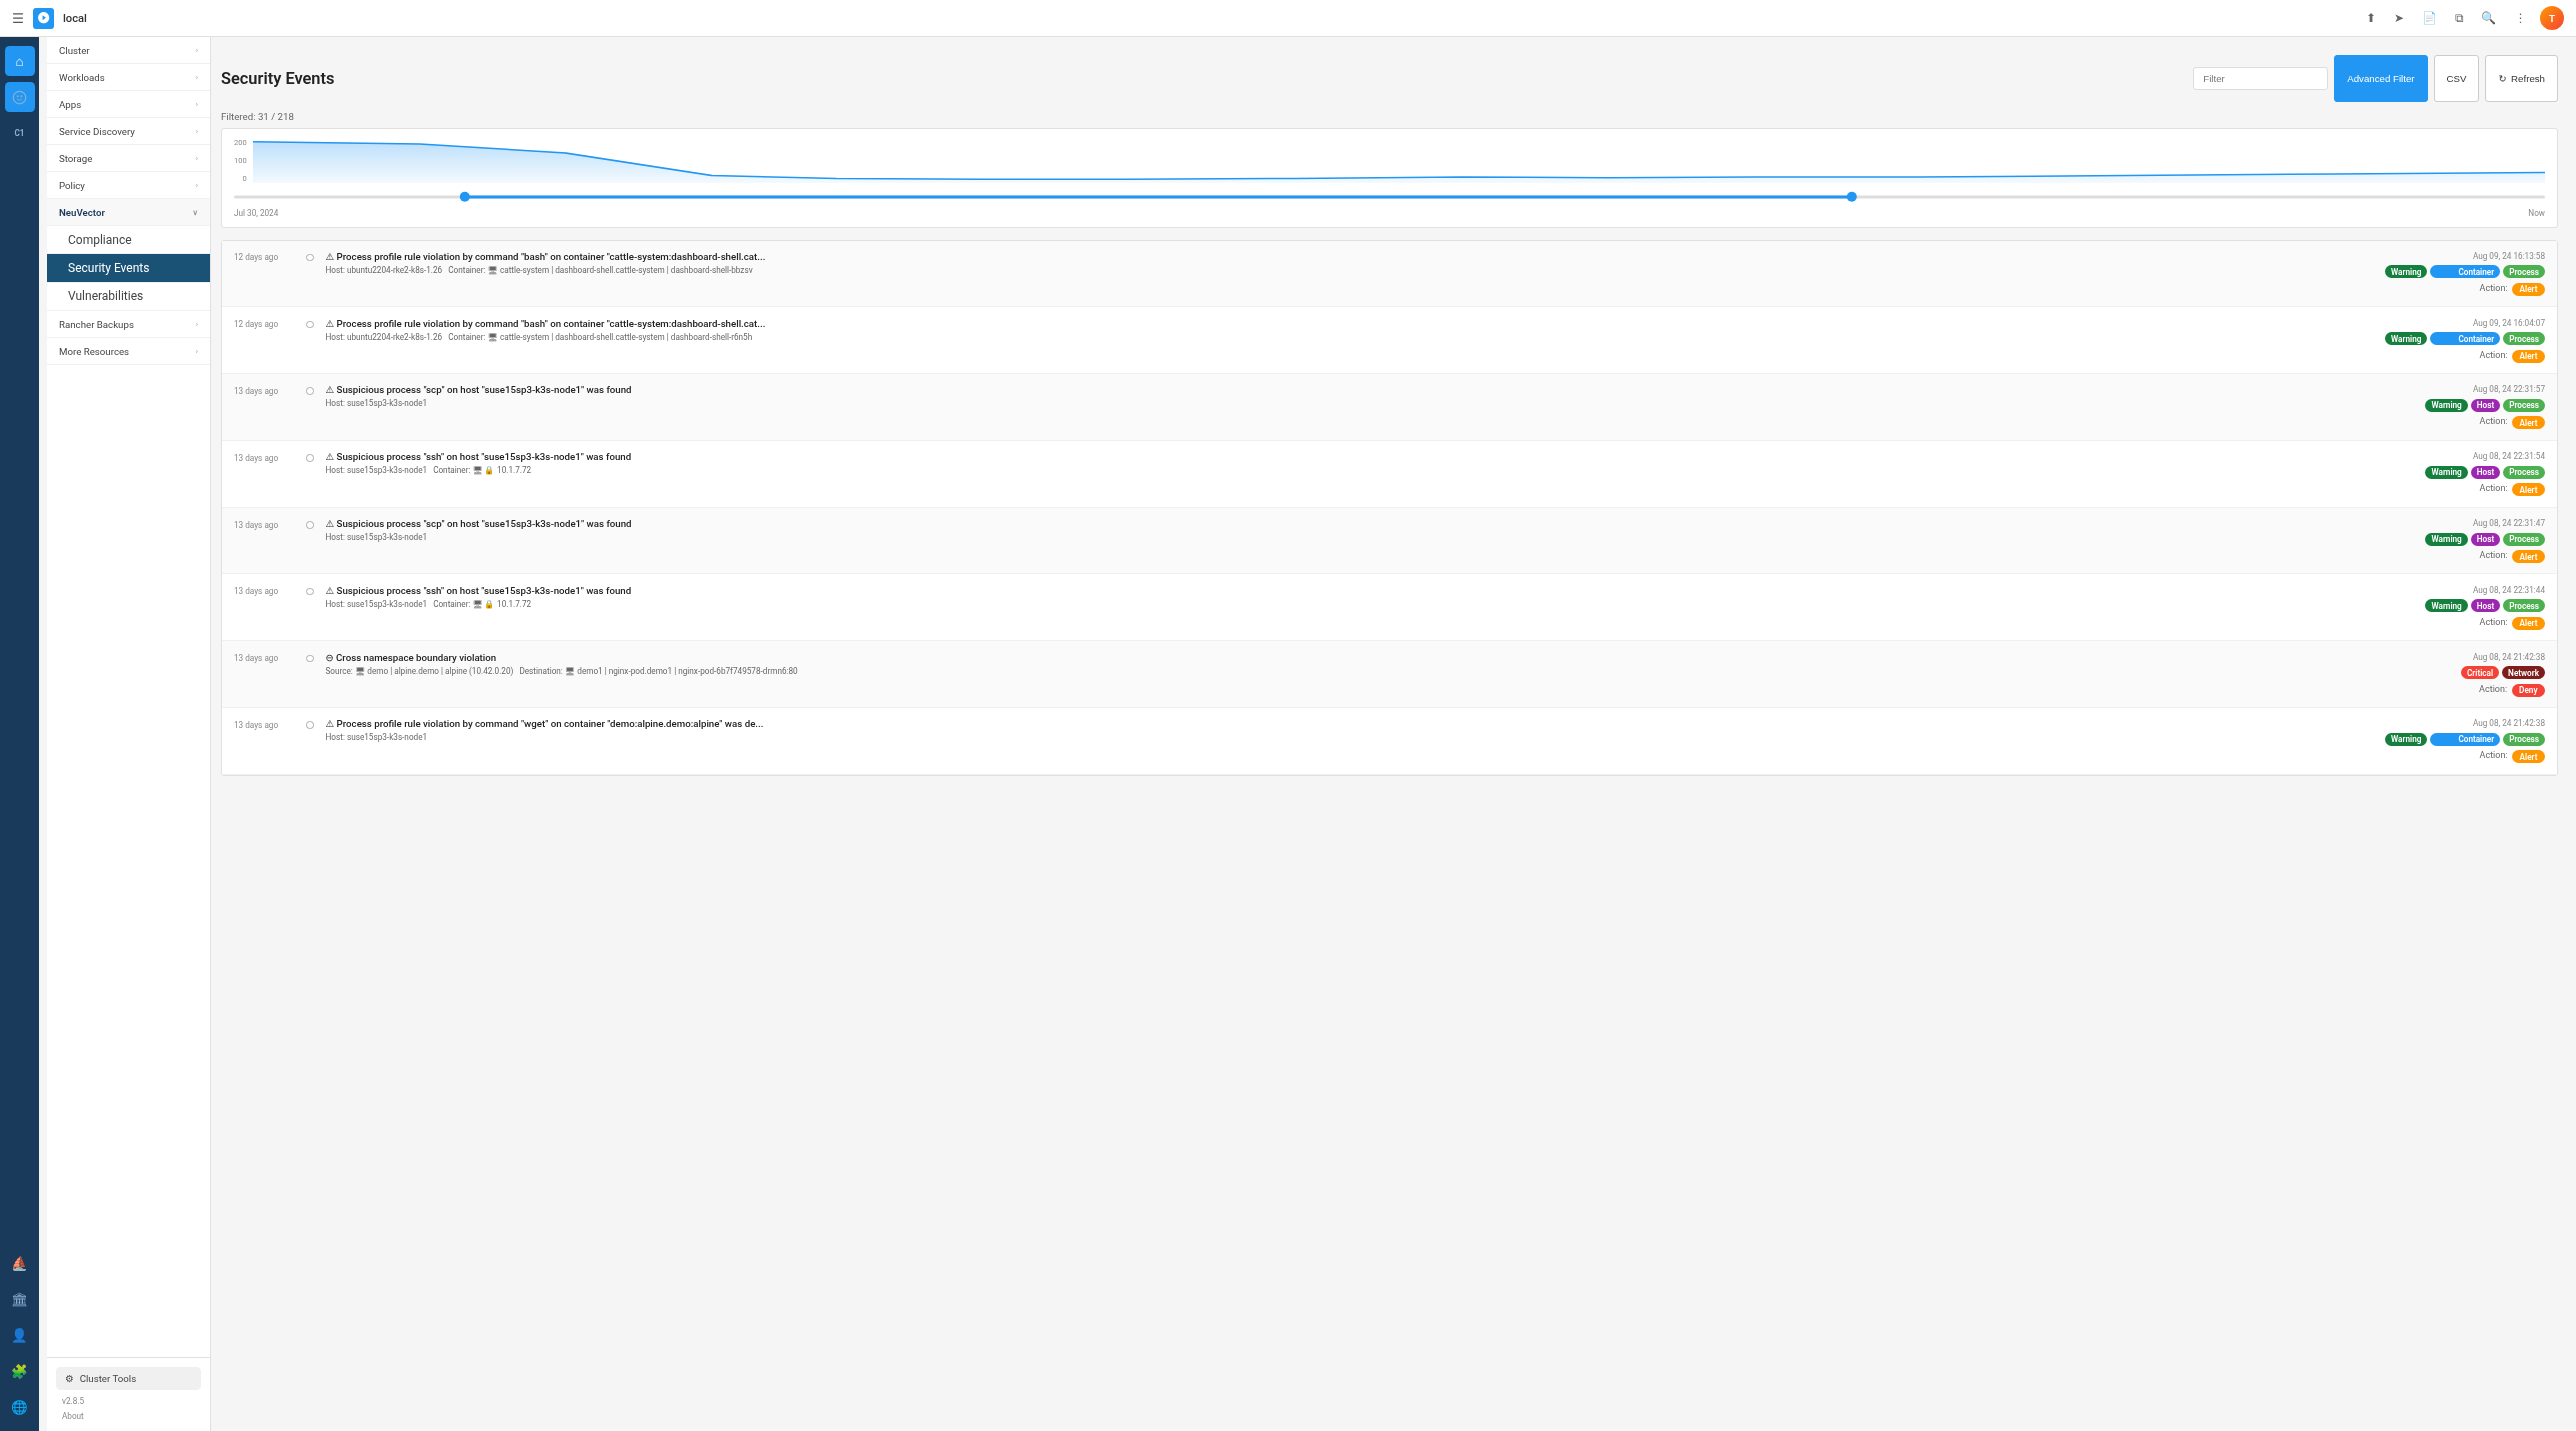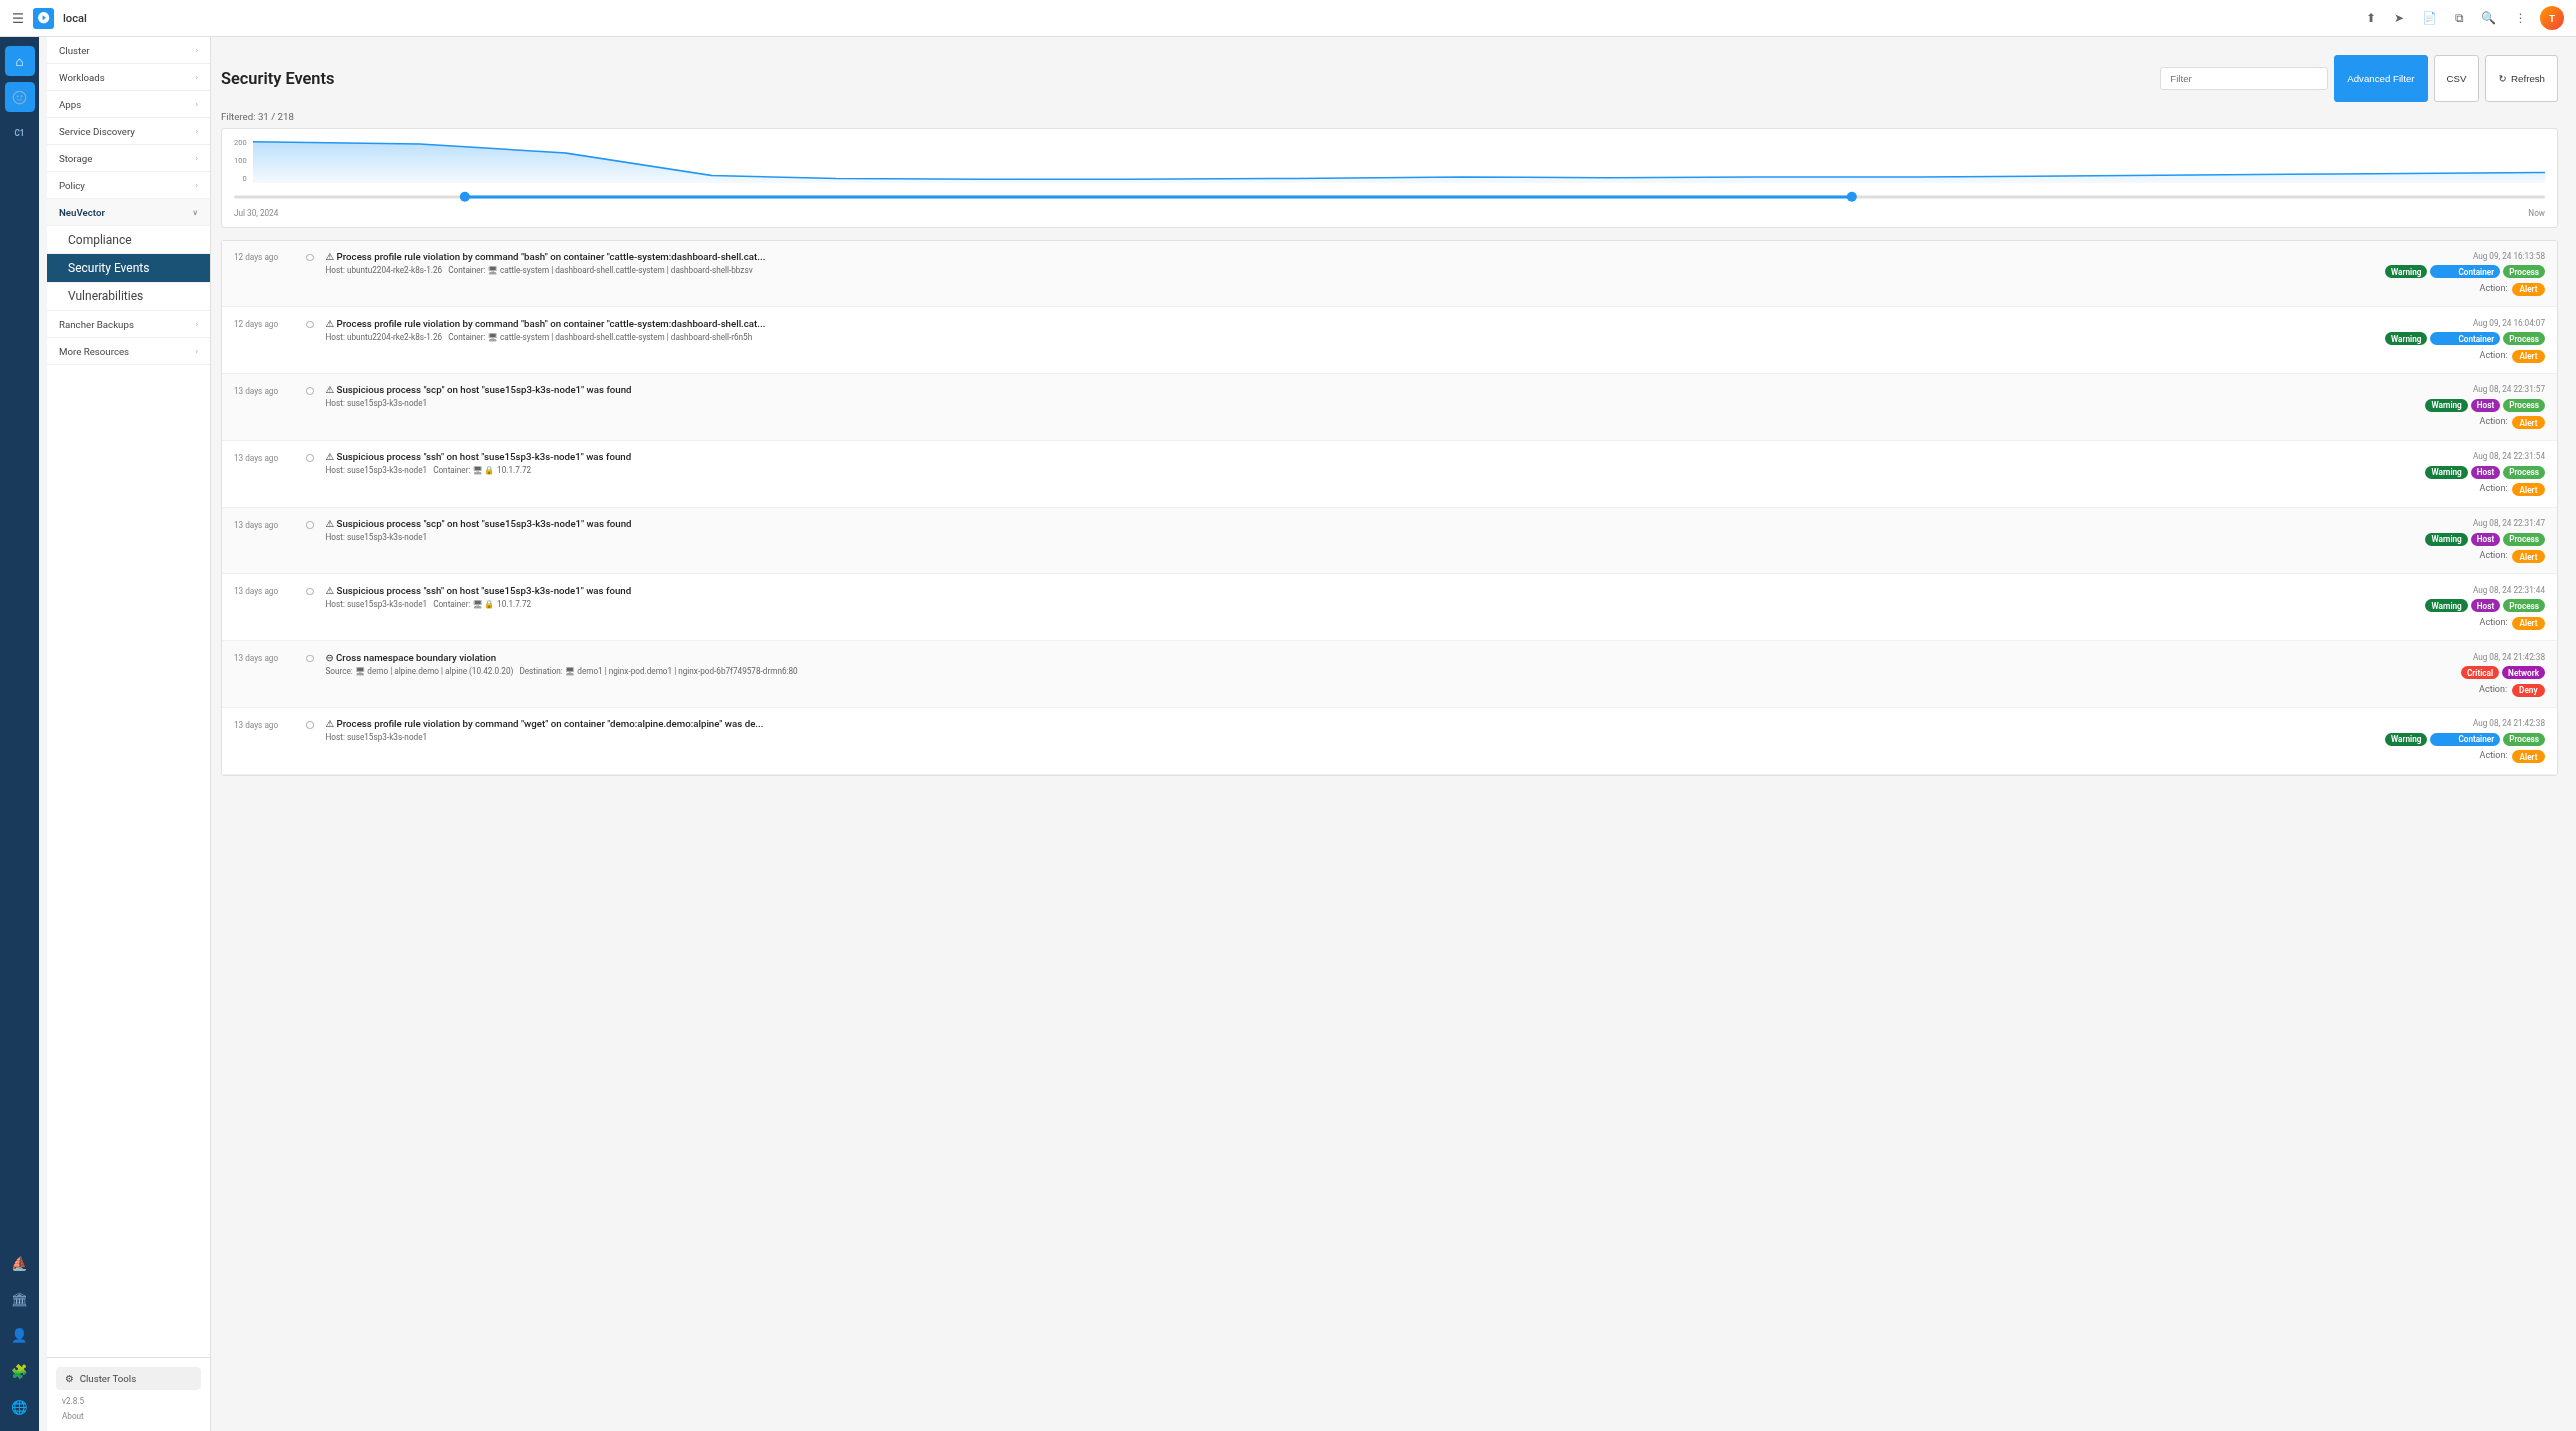--- a/index.html
+++ b/index.html
@@ -29,21 +29,21 @@
     .nav-arrow { font-size: 7.5px; color: #999; }
     .cluster-tools-btn { display: flex; align-items: center; gap: 6px; padding: 6px 9px; background: #f0f0f0; border-radius: 4.5px; cursor: pointer; font-size: 9.7px; color: #444; width: 100%; }
 
     
     .main-content { margin-top: 37px; margin-left: 203px; padding: 18px; flex: 1; overflow-y: auto; height: calc(100vh - 37px); }
 
     
     .page-header { display: flex; align-items: center; justify-content: space-between; margin-bottom: 9px; }
     .page-title { font-size: 16.4px; font-weight: 600; color: #222; }
     .header-actions { display: flex; gap: 6px; align-items: center; }
-    .filter-input { padding: 5.2px 9px; border: 0.7px solid #ddd; border-radius: 3px; font-size: 9.7px; width: 168px; outline: none; }
+    .filter-input { padding: 5.2px 9px; border: 0.7px solid #ddd; border-radius: 3px; font-size: 9.7px; width: 135px; outline: none; }
     .btn { padding: 17px 12px; border-radius: 3px; font-size: 9.7px; cursor: pointer; border: 0.7px solid transparent; font-weight: 500; display: flex; align-items: center; gap: 4.5px; }
     .btn-primary { background: #2196f3; color: white; border-color: #2196f3; }
     .btn-outline { background: white; color: #333; border-color: #ccc; }
 
     
     .filter-info { font-size: 9.7px; color: #666; margin-bottom: 6px; }
 
     
     .chart-container { background: white; border: 0.7px solid #e0e0e0; border-radius: 3px; padding: 9px 12px; margin-bottom: 12px; }
     .chart-y-labels { display: flex; flex-direction: column; justify-content: space-between; font-size: 7.5px; color: #888; height: 45px; margin-right: 6px; text-align: right; }
@@ -69,21 +69,21 @@
     .event-meta { font-size: 8.2px; color: #666; display: flex; flex-wrap: wrap; gap: 3px; align-items: flex-start; }
     .event-right { display: flex; flex-direction: column; align-items: flex-end; gap: 4.5px; min-width: 194px; }
     .event-timestamp { font-size: 8.2px; color: #888; text-align: right; }
     .event-tags { display: flex; gap: 3px; flex-wrap: wrap; justify-content: flex-end; }
     .tag { padding: 1.5px 6px; border-radius: 7.5px; font-size: 8.2px; font-weight: 600; color: white; }
     .tag-warning { background: #15803d; }
     .tag-container { background: #2196f3; padding-left: 28px; }
     .tag-process { background: #4caf50; }
     .tag-host { background: #9c27b0; }
     .tag-critical { background: #f44336; }
-    .tag-network { background: #a21caf; }
+    .tag-network { background: #7f1d1d; }
     .event-action { display: flex; align-items: flex-start; gap: 4.5px; font-size: 9px; color: #666; }
     .action-badge { padding: 1.5px 7.5px; border-radius: 7.5px; font-size: 8.2px; font-weight: 600; color: white; }
     .action-alert { background: #ff9800; }
     .action-deny { background: #f44336; }
   </style>
 </head>
 <body>
 
 <div class="topbar">
   <span class="topbar-menu">☰</span>

